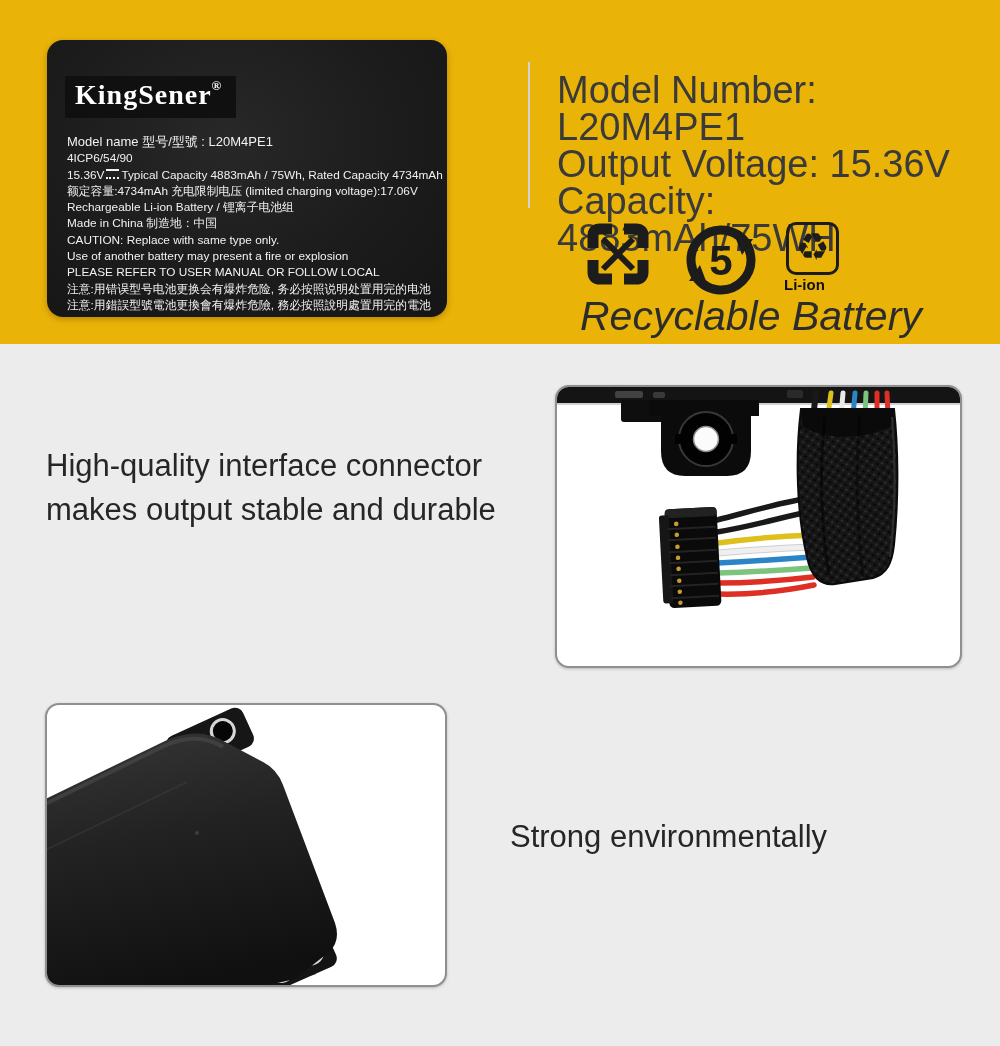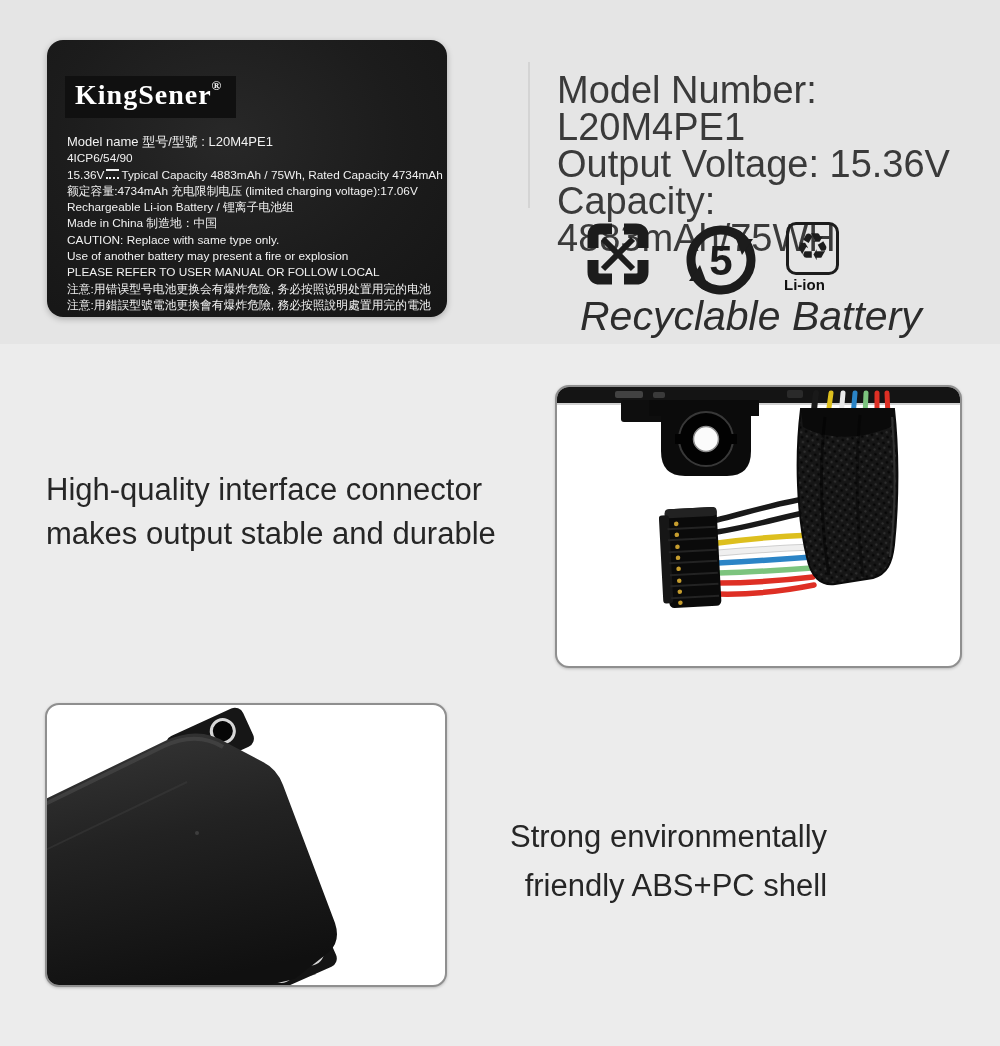--- a/index.html
+++ b/index.html
@@ -1,17 +1,17 @@
 <!DOCTYPE html>
 <html><head>
 <meta charset="utf-8">
 <style>
   html,body{margin:0;padding:0;}
   body{font-family:"Liberation Sans", sans-serif;}
-  #canvas{position:relative;width:1000px;height:1046px;background:#e5e5e5;overflow:hidden;}
+  #canvas{position:relative;width:1000px;height:1046px;background:#eab308;overflow:hidden;}
   .gray-band{position:absolute;left:0;top:344px;width:1000px;height:702px;background:#ececec;}
 
   
   .label-card{position:absolute;left:47px;top:40px;width:400px;height:277px;border-radius:16px;overflow:hidden;
     background:radial-gradient(ellipse at 45% 35%, #282828 0%, #1c1c1c 55%, #151515 100%);
     color:#f1f1f1;box-shadow:0 2px 6px rgba(0,0,0,.25);}
   .brand-box{position:absolute;left:18px;top:36px;background:#101010;padding:3px 14px 7px 10px;}
   .brand{font-family:"Liberation Serif", serif;font-weight:bold;font-size:28px;color:#ffffff;letter-spacing:1px;}
   .brand sup{font-size:13px;vertical-align:top;line-height:1;}
   .label-lines{position:absolute;left:20px;top:86px;width:620px;font-size:11.8px;line-height:16.3px;white-space:nowrap;margin-top:8px;}
@@ -25,21 +25,21 @@
 
   
   .icon-abs{position:absolute;}
   .liion-box{position:absolute;left:786px;top:222px;width:47px;height:47px;border:3.5px solid #1c1c1c;border-radius:10px;
     display:flex;align-items:center;justify-content:center;}
   .liion-glyph{font-size:38px;color:#1c1c1c;line-height:1;margin-top:-3px;}
   .liion-label{position:absolute;left:784px;top:276px;width:58px;text-align:left;font-weight:bold;font-size:15px;color:#111;}
   .caption-recyclable{position:absolute;left:580px;top:293px;font-size:41px;font-style:italic;color:#2c2c2c;}
 
   
-  .feature-connector{position:absolute;left:46px;top:468px;font-size:31px;line-height:44px;color:#262626;}
+  .feature-connector{position:absolute;left:46px;top:444px;font-size:31px;line-height:44px;color:#262626;}
   .feature-shell{position:absolute;left:510px;top:812px;font-size:31px;line-height:49px;color:#262626;text-align:right;}
 
   
   .photo-card{position:absolute;background:#ffffff;border:2px solid #8f8f8f;border-radius:14px;overflow:hidden;
     box-shadow:0 1px 3px rgba(0,0,0,.22);}
   #connector-card{left:555px;top:385px;width:403px;height:279px;}
   #battery-card{left:45px;top:703px;width:398px;height:280px;}
   .photo-card svg{display:block;}
 </style>
 </head>
@@ -220,15 +220,14 @@
 
       <path d="M-14 100 L118 36 Q152 20 180 38 L216 57 Q230 64 236 80 L288 218 Q294 236 282 247 L248 274 L150 296 L-16 296 Z" fill="url(#bodyGrad)"></path>
       <path d="M-10 103 L117 41 Q150 26 176 42" fill="none" stroke="#474747" stroke-width="4" opacity="0.7"></path>
       <path d="M-12 150 L140 77" fill="none" stroke="#3c3c3c" stroke-width="2" opacity="0.5"></path>
       <circle cx="150" cy="128" r="2" fill="#4a4a4a" opacity="0.7"></circle>
     </svg>
   </div>
 
   <div class="feature-shell">
     <div>Strong environmentally</div>
-    <div>friendly ABS+PC shell</div>
   </div>
 </div>
 
 </body></html>

